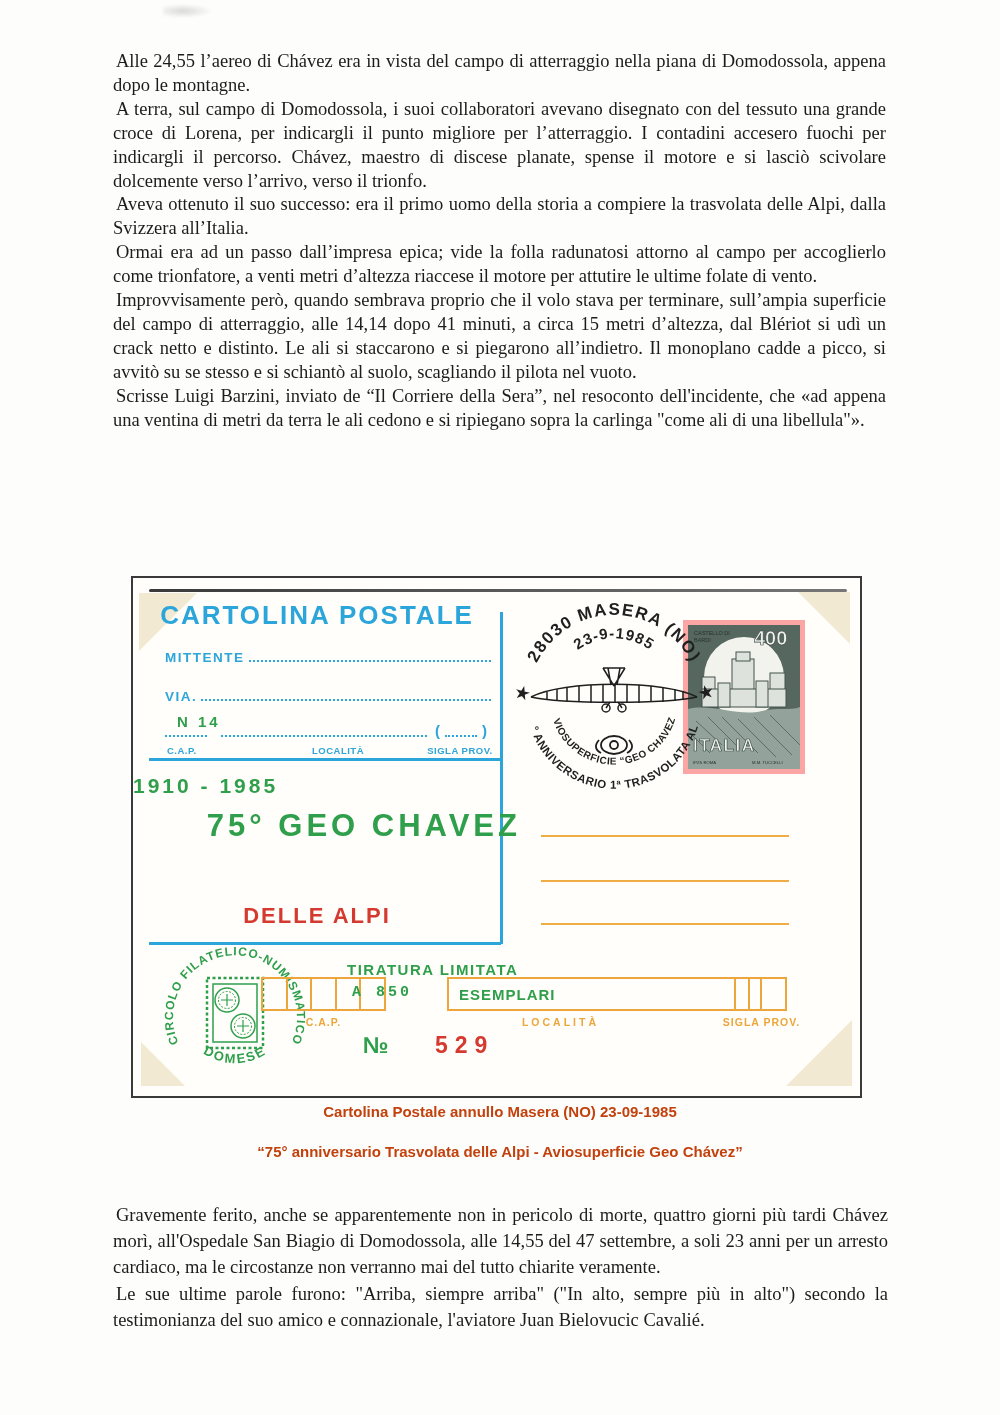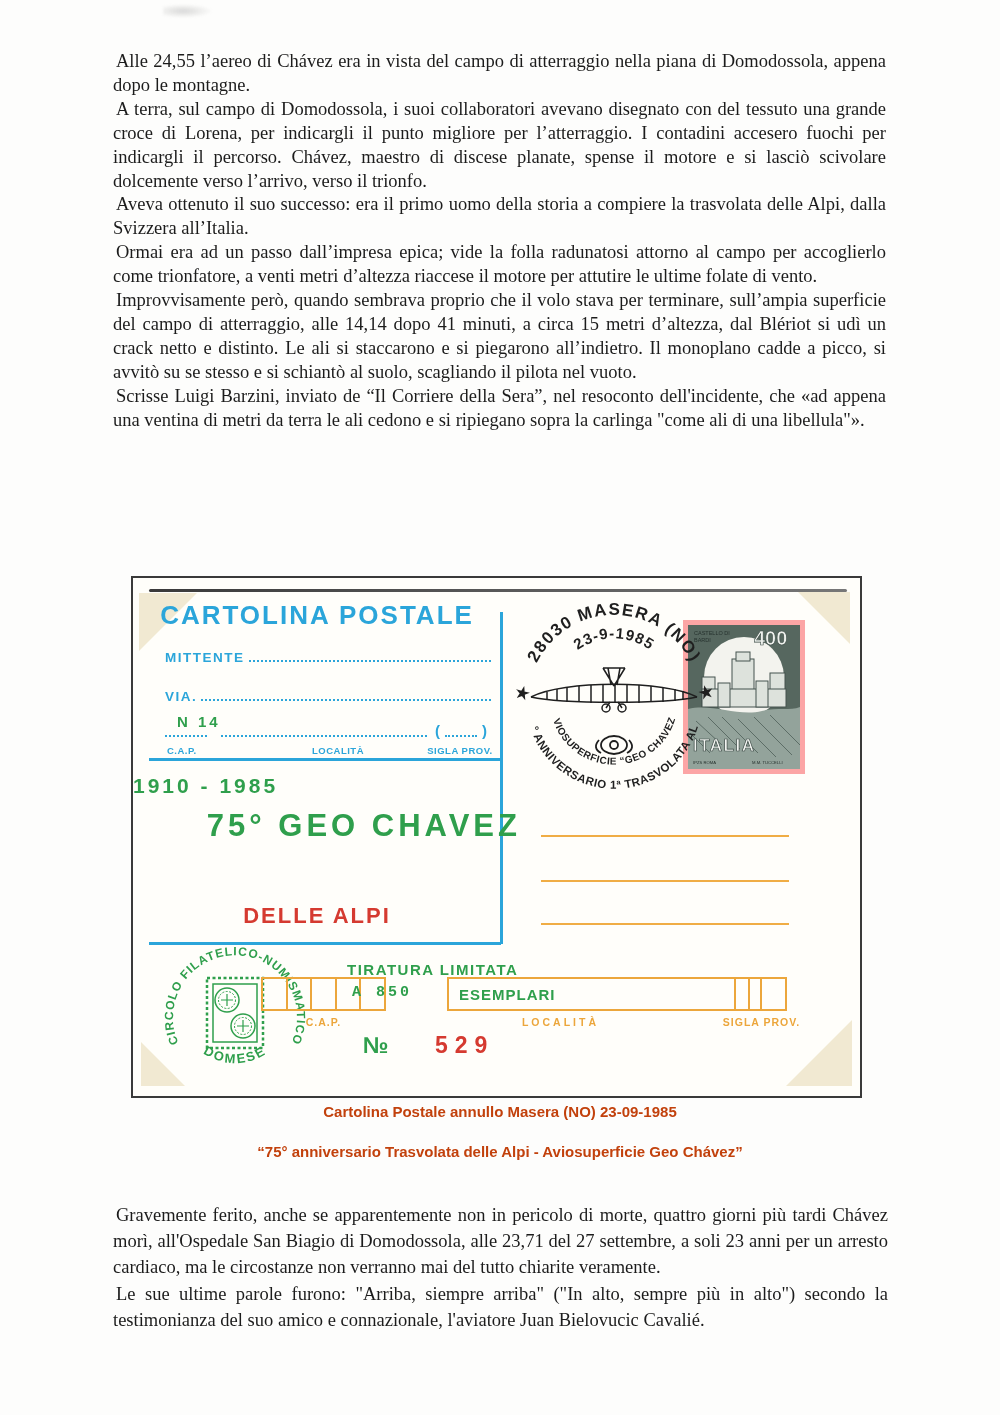--- a/index.html
+++ b/index.html
@@ -229,15 +229,15 @@
   <div class="orangelbl" style="left:276px;top:438px;width:303px;letter-spacing:3px;">LOCALITÀ</div>
   <div class="orangelbl" style="left:576px;top:438px;width:105px;">SIGLA PROV.</div>
   <div class="numero-sign">№</div>
   <div class="numero-val">529</div>
 </div>
 
 <div class="caption l1">Cartolina Postale annullo Masera (NO) 23-09-1985</div>
 <div class="caption l2">“75° anniversario Trasvolata delle Alpi - Aviosuperficie Geo Chávez”</div>
 
 <div class="footer-text">
-  <p>Gravemente ferito, anche se apparentemente non in pericolo di morte, quattro giorni più tardi Chávez morì, all'Ospedale San Biagio di Domodossola, alle 23,71 del 27 settembre, a soli 23 anni per un arresto cardiaco, ma le circostanze non verranno mai del tutto chiarite veramente.</p>
+  <p>Gravemente ferito, anche se apparentemente non in pericolo di morte, quattro giorni più tardi Chávez morì, all'Ospedale San Biagio di Domodossola, alle 14,55 del 47 settembre, a soli 23 anni per un arresto cardiaco, ma le circostanze non verranno mai del tutto chiarite veramente.</p>
   <p>Le sue ultime parole furono: "Arriba, siempre arriba" ("In alto, sempre più in alto") secondo la testimonianza del suo amico e connazionale, l'aviatore Juan Bielovucic Cavalié.</p>
 </div>
 
 </body></html>

